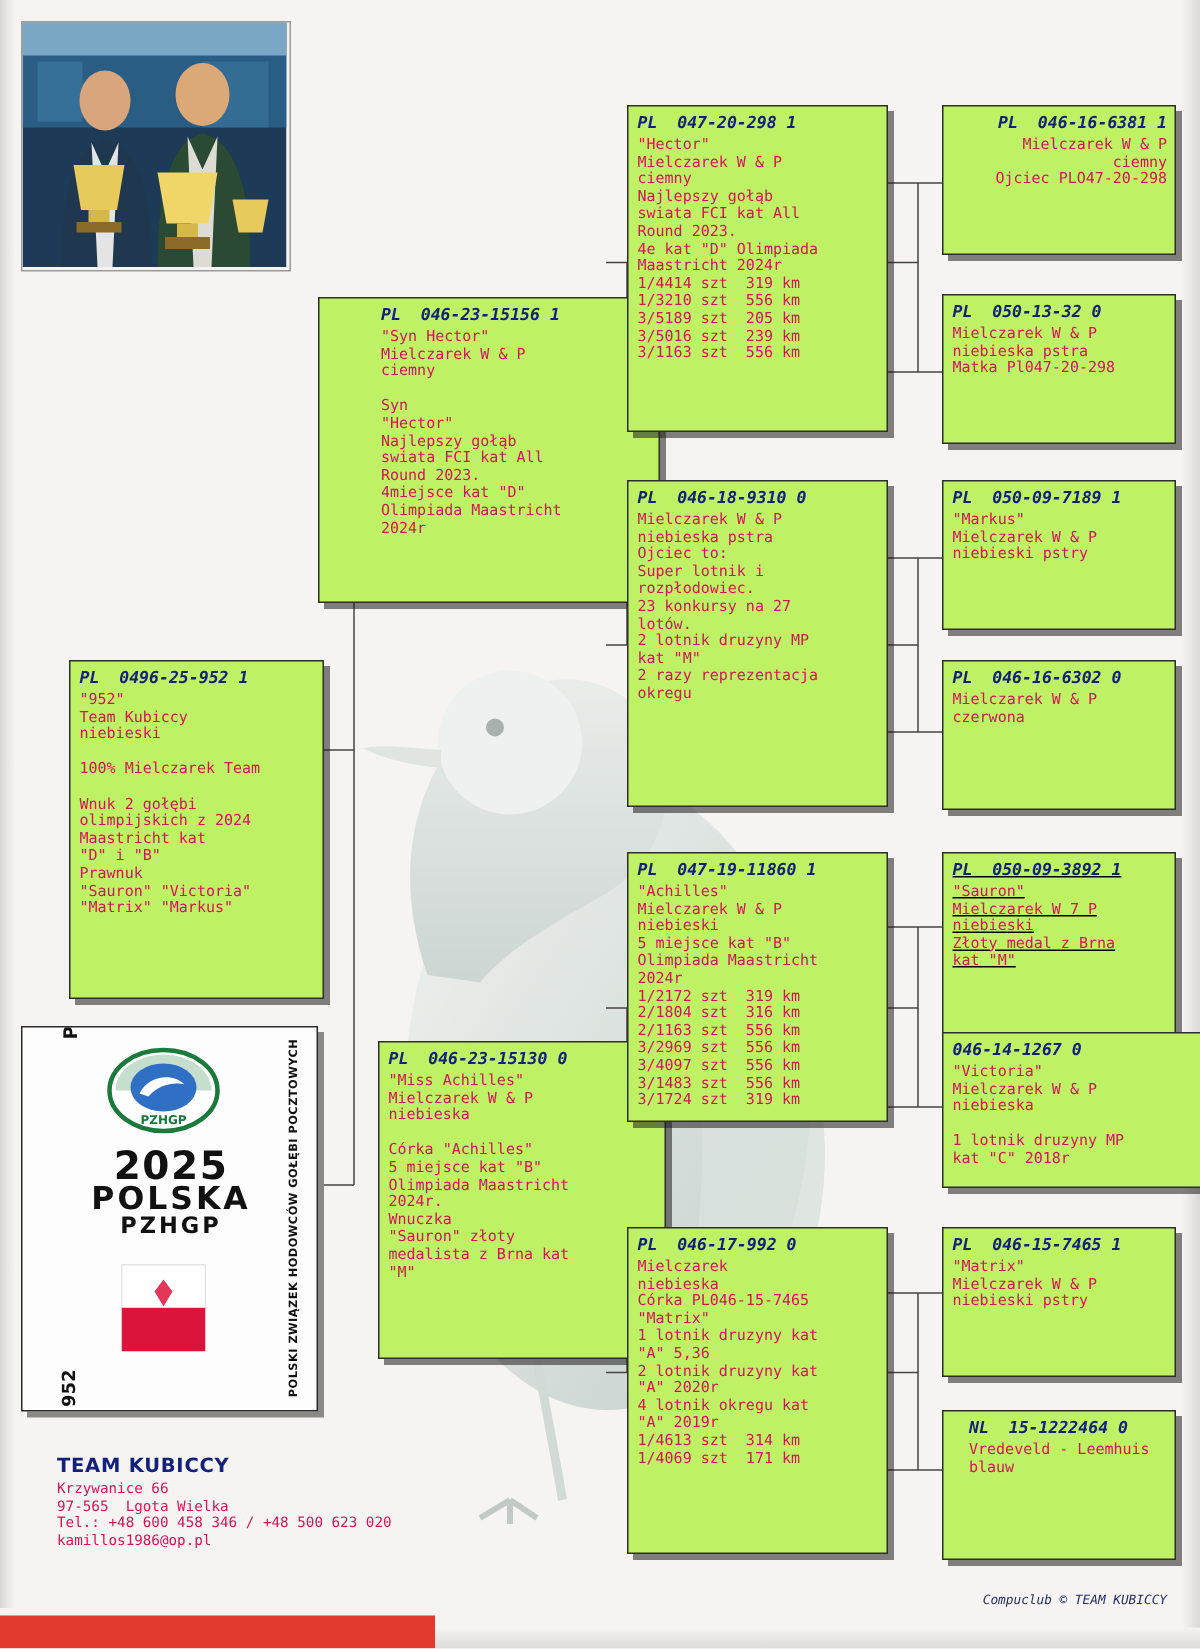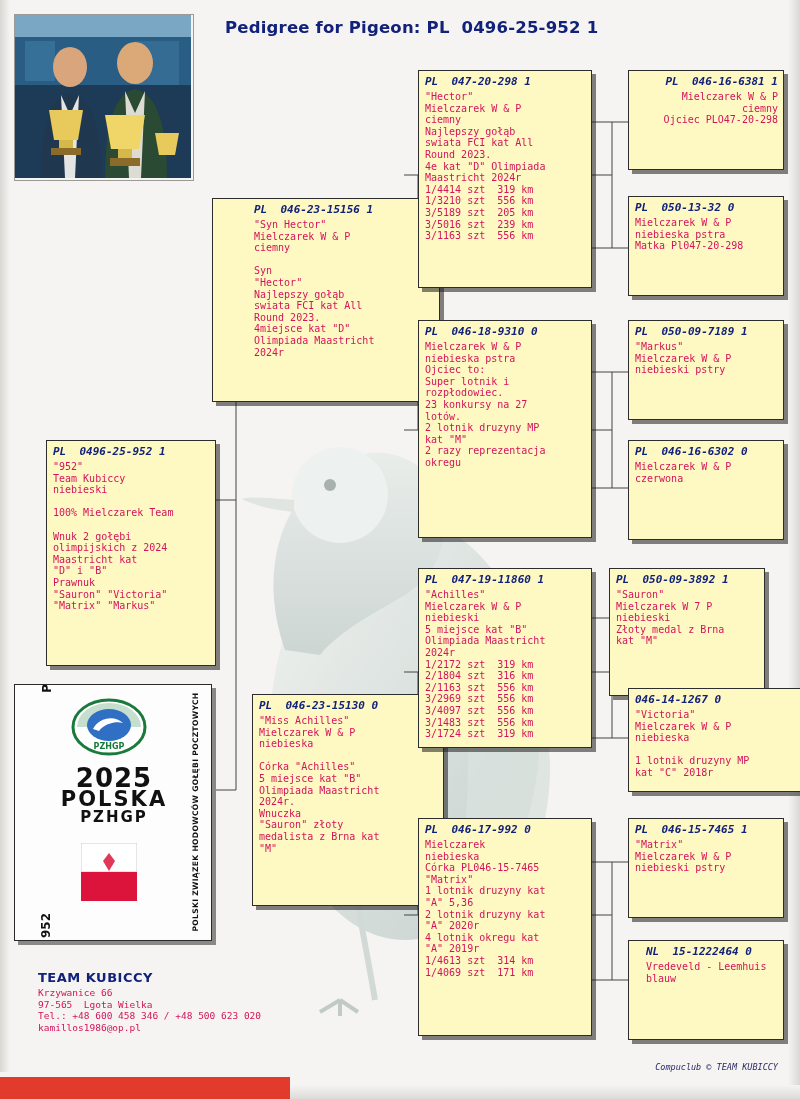--- a/index.html
+++ b/index.html
@@ -71,21 +71,21 @@
     top: 14px;
     width: 178px;
     height: 165px;
     overflow: hidden;
     border: 1px solid #9a9a96;
   }
 
   
   .card {
     position: absolute;
-    background: #fef9c3;
+    background: #bef264;
     border: 1px solid #2d2d2d;
     box-shadow: 4px 4px 0 rgba(30,30,30,0.55);
     padding: 4px 5px 5px 6px;
     box-sizing: border-box;
     overflow: hidden;
   }
   .card .ring {
     font-family: "DejaVu Sans Mono", monospace;
     font-weight: bold;
     font-style: italic;
@@ -288,21 +288,20 @@
     <circle cx="150" cy="95" r="48" fill="#e8efed"></circle>
     <path d="M104,100 C78,98 62,96 52,99 C62,104 80,110 104,112 Z" fill="#cfdad6"></path>
     <circle cx="140" cy="85" r="6" fill="#6c7c79"></circle>
     <path d="M150,400 C160,470 175,540 185,600" stroke="#b7c5c1" stroke-width="6" fill="none"></path>
     <path d="M230,400 C240,470 250,545 255,600" stroke="#b7c5c1" stroke-width="6" fill="none"></path>
     <path d="M150,600 l-20,12 M150,600 l0,16 M150,600 l18,12" stroke="#9aa9a5" stroke-width="4" fill="none"></path>
     <path d="M255,600 l-18,12 M255,600 l2,16 M255,600 l18,10" stroke="#9aa9a5" stroke-width="4" fill="none"></path>
     <path d="M260,200 C340,240 380,330 350,440 C330,505 290,540 250,545 C280,460 290,330 260,200 Z" fill="#c4d2ce" opacity="0.85"></path>
   </svg>
 
-  <div class="title">Pedigree for Pigeon: PL  0496-25-952 1</div>
 
   <div class="photo">
     <svg width="176" height="163" viewBox="0 0 176 163">
       <rect width="176" height="163" fill="#1d3a57"></rect>
       <rect x="0" y="0" width="176" height="70" fill="#2a5d84"></rect>
       <rect x="0" y="0" width="176" height="22" fill="#7aa7c4"></rect>
       <rect x="10" y="26" width="30" height="40" fill="#3f7ba3" opacity="0.6"></rect>
       <rect x="120" y="26" width="44" height="44" fill="#3f7ba3" opacity="0.5"></rect>
 
       <ellipse cx="55" cy="52" rx="17" ry="20" fill="#d9a57c"></ellipse>
@@ -496,21 +495,21 @@
 Mielczarek W &amp; P
 niebieski pstry</div>
   </div>
 
   <div class="card" style="left:628px; top:440px; width:156px; height:100px;">
     <div class="ring">PL  046-16-6302 0</div>
     <div class="body">Mielczarek W &amp; P
 czerwona</div>
   </div>
 
-  <div class="card" style="left:609px; top:568px; width:156px; height:128px;">
+  <div class="card" style="left:628px; top:568px; width:156px; height:128px;text-decoration:underline;">
     <div class="ring">PL  050-09-3892 1</div>
     <div class="body">"Sauron"
 Mielczarek W 7 P
 niebieski
 Złoty medal z Brna
 kat "M"</div>
   </div>
 
   <div class="card" style="left:628px; top:688px; width:188px; height:104px;">
     <div class="ring">046-14-1267 0</div>

